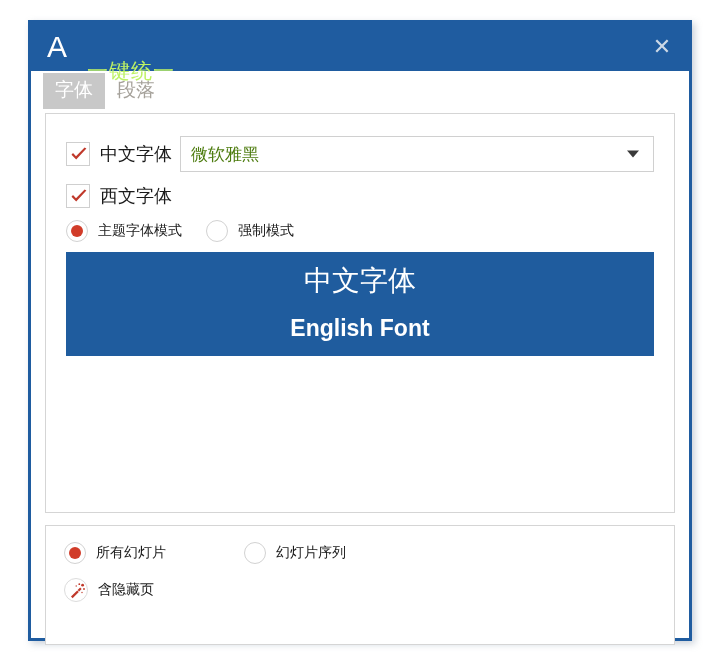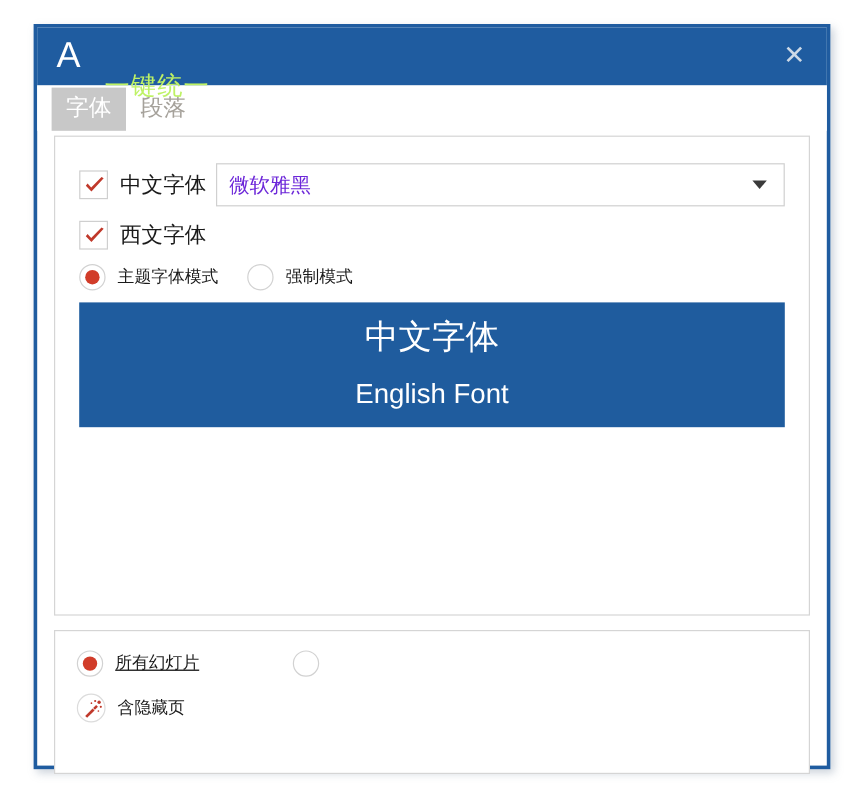--- a/index.html
+++ b/index.html
@@ -144,21 +144,21 @@
     border: 1px solid #d0d0d0;
     background: #ffffff;
     box-sizing: border-box;
     display: flex;
     align-items: center;
     position: relative;
     cursor: pointer;
   }
   .combo-value {
     font-size: 17px;
-    color: #6d28d9;
+    color: #4d7c0f;
     padding-left: 10px;
     font-family: Liberation Mono, monospace;
   }
   .combo-arrow {
     position: absolute;
     right: 14px;
     top: 50%;
     transform: translateY(-50%);
     width: 0; height: 0;
     border-left: 6px solid transparent;
@@ -217,27 +217,27 @@
     font-size: 28px;
     line-height: 1.2;
     font-family: "DejaVu Sans", "Liberation Sans", sans-serif;
   }
   .preview-en {
     color: #ffffff;
     font-size: 23px;
     line-height: 1.3;
     margin-top: 16px;
     font-family: "Liberation Sans", sans-serif;
+    font-weight: bold;
   }
 
   
   .scope-row {
     display: flex;
     align-items: center;
-    text-decoration: underline;
   }
   .scope-item {
     display: flex;
     align-items: center;
     cursor: pointer;
   }
   .scope-item + .scope-item { margin-left: 78px; }
 
   .hidden-row {
     display: flex;
@@ -339,20 +339,21 @@
 
     <div class="groupbox group-scope">
 
       <div class="scope-row">
         <span class="scope-item">
           <span class="radio checked"></span>
           <span class="radio-label">所有幻灯片</span>
         </span>
         <span class="scope-item">
           <span class="radio"></span>
+          <span class="radio-label">幻灯片序列</span>
         </span>
       </div>
 
       <div class="hidden-row">
         <span class="wand-circle">
           <svg width="18" height="18" viewBox="0 0 18 18">
             <path d="M3.0 14.6 L9.2 8.4 L10.8 10.0 L4.6 16.2 Z" fill="#c0392b"></path>
             <path d="M9.6 7.9 L12.1 5.4 L13.6 6.9 L11.1 9.4 Z" fill="#c0392b"></path>
             <circle cx="14.6" cy="3.2" r="1.4" fill="#c0392b"></circle>
             <circle cx="11.3" cy="2.2" r="0.9" fill="#c0392b"></circle>

